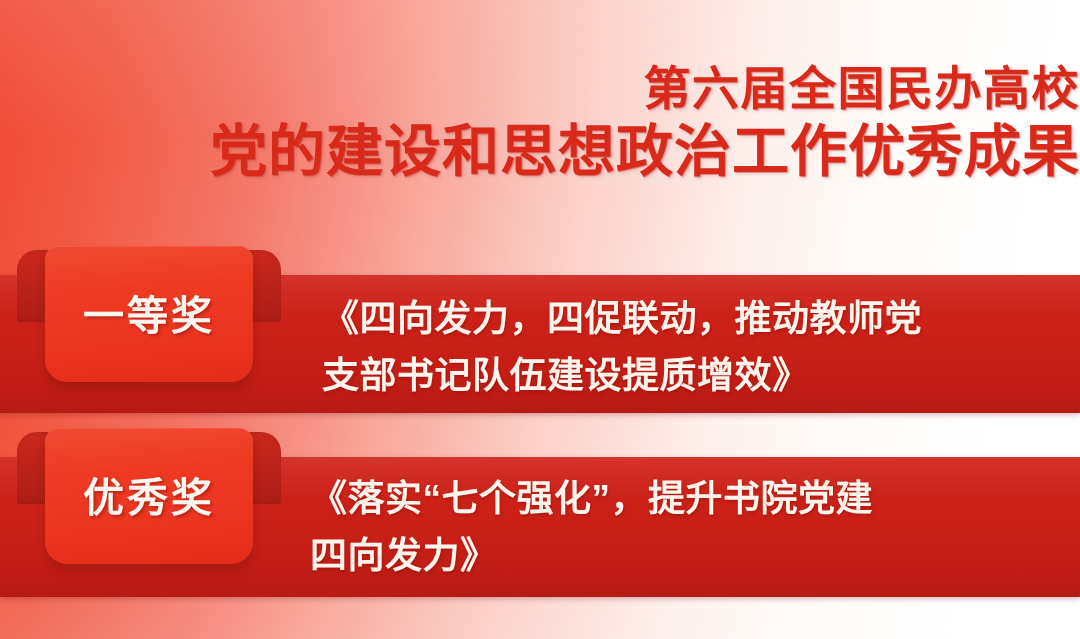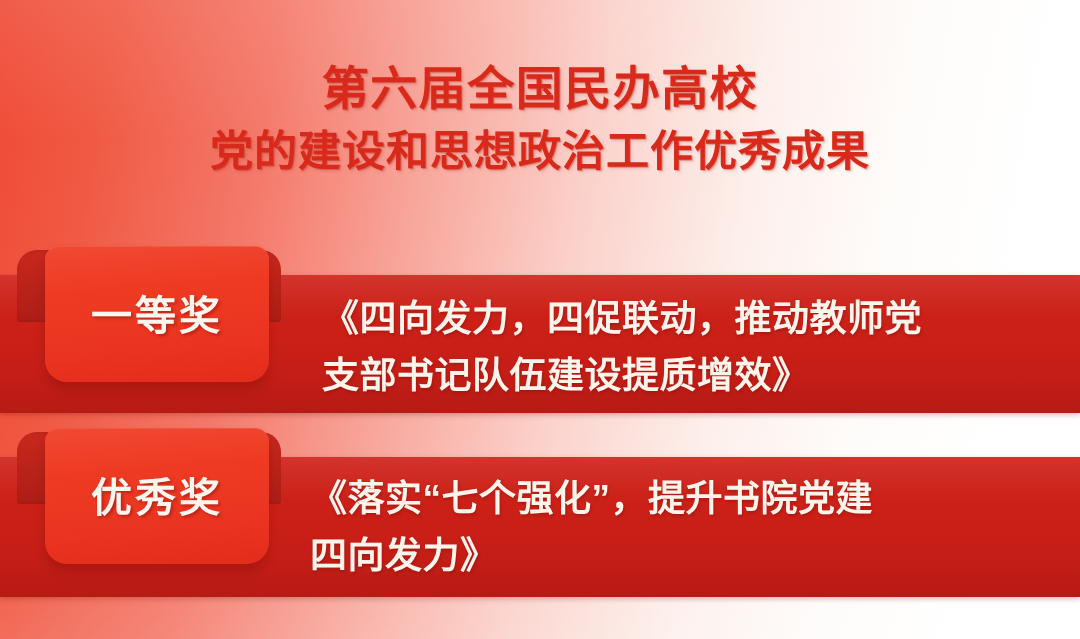--- a/index.html
+++ b/index.html
@@ -40,35 +40,35 @@
         rgba(255,255,255,0.00) 78%,
         rgba(255,255,255,0.12) 100%);
   }
 
   
   .title-block {
     position: absolute;
     top: 58px;
     left: 0;
     width: 1080px;
-    text-align: center;
+    text-align: right;
     z-index: 4;
   }
   .title-line {
     color: #d9291a;
     font-weight: 700;
     font-size: 47px;
     line-height: 62px;
     letter-spacing: 1.5px;
     white-space: nowrap;
     text-shadow: 1px 1px 0 rgba(170,25,15,0.30),
                  2px 2px 3px rgba(150,20,12,0.18);
   }
   .title-line.second {
-    font-size: 43px;
+    font-size: 57px;
     letter-spacing: 1px;
   }
 
   
   .award-row {
     position: absolute;
     left: 0;
     width: 1080px;
     z-index: 2;
   }
@@ -124,21 +124,21 @@
     right: 0;
     border-radius: 0 20px 3px 0;
     box-shadow: inset 2px 0 4px rgba(0,0,0,0.15);
   }
 
   
   .badge-face {
     position: absolute;
     left: 28px;
     top: 0;
-    width: 224px;
+    width: 208px;
     height: 136px;
     background: linear-gradient(175deg, #f04a32 0%, #ee3a23 32%, #ea3420 72%, #e32d1a 100%);
     border-radius: 14px 14px 22px 22px;
     box-shadow: 0 7px 10px rgba(120,12,8,0.30),
                 0 1px 0 rgba(255,255,255,0.10) inset;
     display: flex;
     align-items: center;
     justify-content: center;
   }
   .badge-label {

